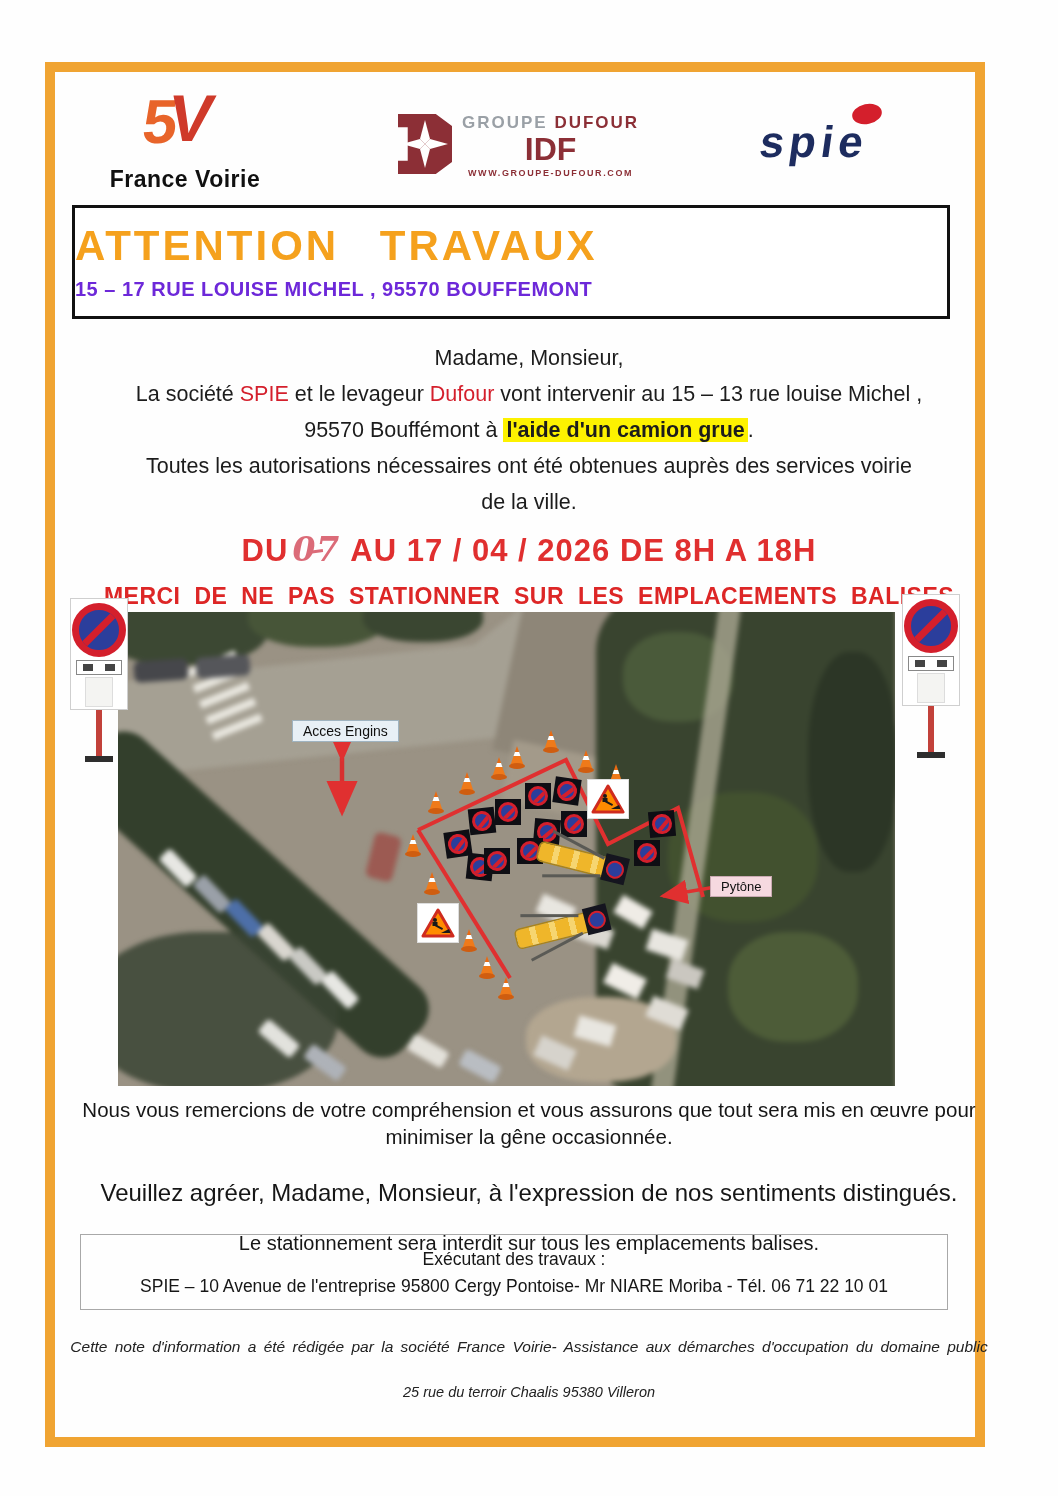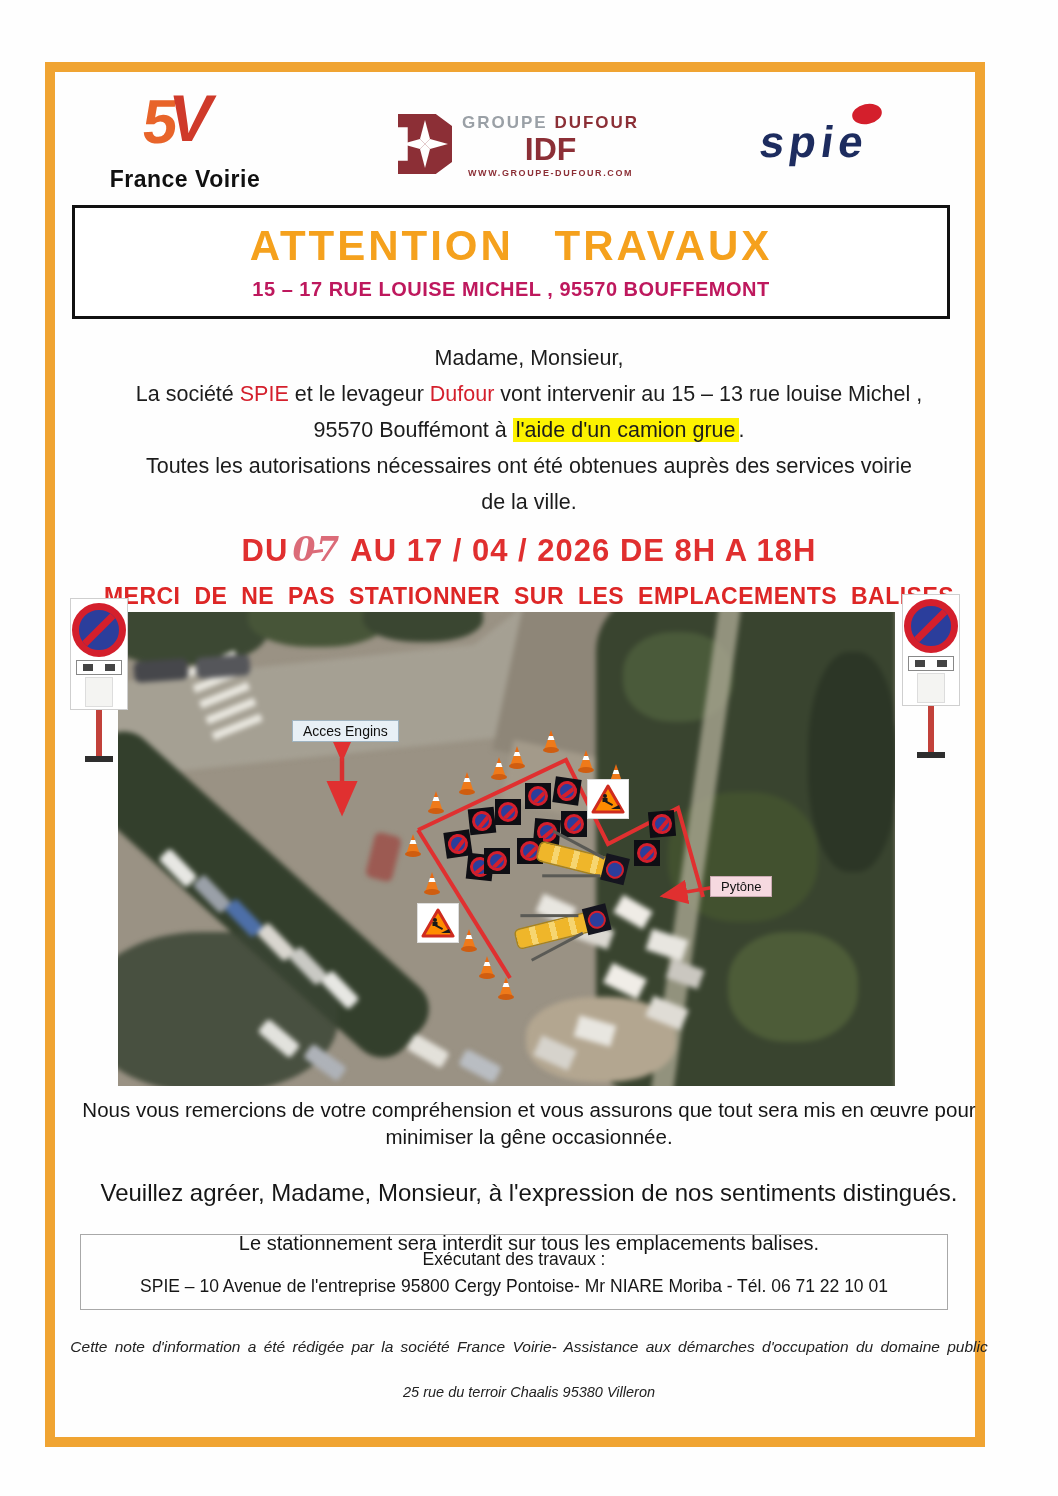--- a/index.html
+++ b/index.html
@@ -26,28 +26,28 @@
   .dufour-groupe b{color:#8c2f36;}
   .dufour-idf{font-size:32px;font-weight:800;color:#8c2f36;margin-top:2px;}
   .dufour-site{font-size:9px;font-weight:700;color:#8c2f36;letter-spacing:1.6px;margin-top:4px;}
 
   .spie-logo{position:absolute;left:700px;top:28px;width:180px;height:60px;}
   .spie-text{font-size:44px;font-weight:800;color:#1d2c5f;letter-spacing:5px;transform:skewX(-8deg);line-height:1;}
   .spie-dot{position:absolute;left:92px;top:-16px;width:30px;height:20px;border-radius:50%;background:#d41f2c;transform:rotate(-12deg);}
 
   
   #title-box{position:absolute;left:72px;top:205px;width:872px;height:108px;border:3px solid #111;
-             background:#fff;text-align:center;}
+             background:#fff;text-align:left;}
   #main-title{margin-top:14px;font-size:42px;font-weight:800;color:#f5a11d;letter-spacing:3px;word-spacing:26px;}
-  #sub-title{margin-top:8px;font-size:20px;font-weight:700;color:#be185d;letter-spacing:.5px;}
+  #sub-title{margin-top:8px;font-size:20px;font-weight:700;color:#6d28d9;letter-spacing:.5px;}
 
   
   #body-text{position:absolute;left:62px;top:340px;width:934px;text-align:center;font-size:21.5px;line-height:36px;color:#1c1c1c;}
   .red-word{color:#d41f2c;}
-  .hl{background:#fdf200;padding:0 3px;}
+  .hl{background:#fdf200;padding:0 3px;font-weight:bold;}
   #date-line{margin-top:12px;font-size:31px;font-weight:800;color:#e02f2f;letter-spacing:1px;}
   .handwritten{position:relative;display:inline-block;font-family:"DejaVu Serif",serif;font-style:italic;
                font-weight:600;color:#db6b78;font-size:33px;margin:0 10px 0 4px;}
   .handwritten::after{content:"";position:absolute;left:16px;top:18px;width:15px;height:2.5px;background:#db6b78;transform:rotate(-8deg);}
 
   #warning-line{position:absolute;left:62px;top:583px;width:934px;text-align:center;
                 font-size:23px;font-weight:800;color:#dd2626;word-spacing:7px;letter-spacing:.5px;}
 
   
   #photo{position:absolute;left:118px;top:612px;width:777px;height:474px;overflow:hidden;background:#9a9284;}

